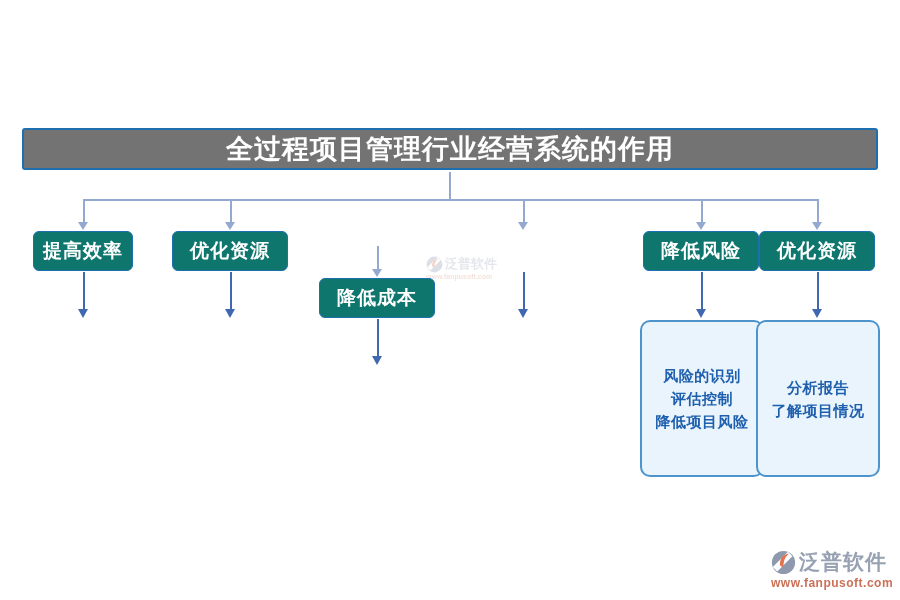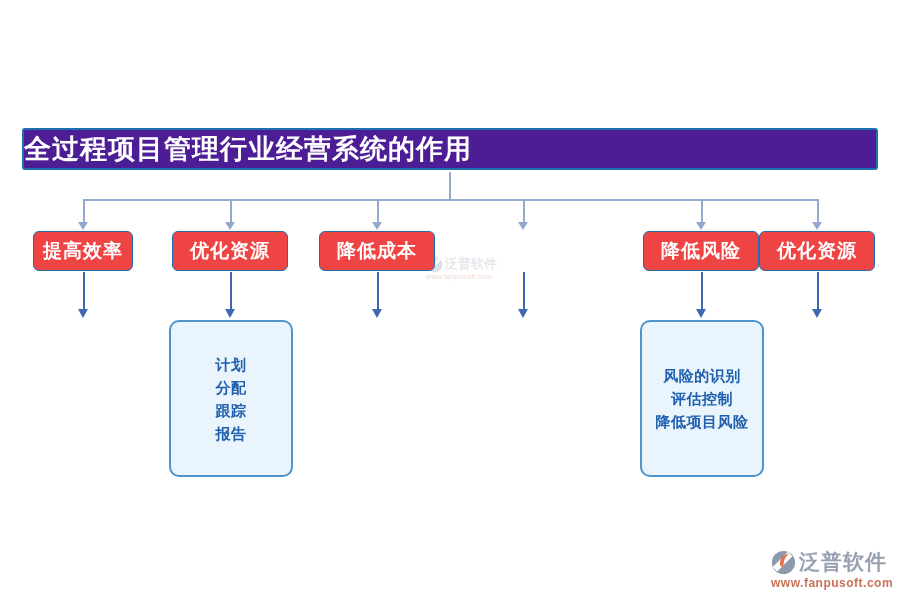--- a/index.html
+++ b/index.html
@@ -3,36 +3,36 @@
 <meta charset="utf-8">
 <style>
   html,body{margin:0;padding:0;background:#ffffff;}
   .stage{
     position:relative;width:900px;height:600px;background:#ffffff;overflow:hidden;
     font-family:"Liberation Sans","DejaVu Sans",sans-serif;
   }
   
   .title-bar{
     position:absolute;left:22px;top:128px;width:852px;height:38px;
-    background:#4c1d95;border:2px solid #1d6fb0;border-radius:3px;
-    color:#ffffff;font-size:27px;font-weight:bold;text-align:left;line-height:38px;
+    background:#737373;border:2px solid #1d6fb0;border-radius:3px;
+    color:#ffffff;font-size:27px;font-weight:bold;text-align:center;line-height:38px;
     letter-spacing:1px;z-index:2;
   }
   
   .stub-line{position:absolute;left:449px;top:172px;width:2px;height:27px;background:#94a9cf;z-index:1;}
   .bus-line{position:absolute;left:83px;top:199px;width:736px;height:2px;background:#94a9cf;z-index:1;}
   
   .col{position:absolute;top:199px;width:124px;height:279px;z-index:3;}
-  .col1{left:22px;}.col2{left:169px;text-decoration:underline;}.col3{left:316px;}.col4{left:462px;}.col5{left:640px;}.col6{left:756px;}
+  .col1{left:22px;}.col2{left:169px;text-decoration:underline;}.col3{left:316px;margin-top:47px;}.col4{left:462px;}.col5{left:640px;}.col6{left:756px;}
   .drop-line{position:absolute;left:61px;top:0;width:2px;height:24px;background:#94a9cf;}
   .drop-arrow{position:absolute;left:56px;top:23px;width:0;height:0;
     border-left:5px solid transparent;border-right:5px solid transparent;border-top:8px solid #94a9cf;}
   .node-btn{
     position:absolute;left:3px;top:32px;width:114px;height:38px;
-    background:#ef4444;border:1px solid #1d6fb0;border-radius:6px;
+    background:#0f766e;border:1px solid #1d6fb0;border-radius:6px;
     color:#ffffff;font-size:19px;font-weight:bold;text-align:center;line-height:38px;letter-spacing:1px;
   }
   .col1 .node-btn{left:11px;width:98px;}
   .mid-line{position:absolute;left:61px;top:73px;width:2px;height:38px;background:#4068b0;}
   .mid-arrow{position:absolute;left:56px;top:110px;width:0;height:0;
     border-left:5px solid transparent;border-right:5px solid transparent;border-top:9px solid #4068b0;}
   .node-box{
     position:absolute;left:0;top:121px;width:120px;height:153px;
     background:#eaf4fc;border:2px solid #4e94cc;border-radius:10px;
     display:flex;align-items:center;justify-content:center;
@@ -83,26 +83,20 @@
     <div class="mid-line"></div>
     <div class="mid-arrow"></div>
   </div>
 
   <div class="col col2">
     <div class="drop-line"></div>
     <div class="drop-arrow"></div>
     <div class="node-btn">优化资源</div>
     <div class="mid-line"></div>
     <div class="mid-arrow"></div>
-    <div class="node-box">
-      <div class="box-text">计划
-分配
-跟踪
-报告</div>
-    </div>
   </div>
 
   <div class="col col3">
     <div class="drop-line"></div>
     <div class="drop-arrow"></div>
     <div class="node-btn">降低成本</div>
     <div class="mid-line"></div>
     <div class="mid-arrow"></div>
   </div>
 
@@ -125,20 +119,24 @@
 降低项目风险</div>
     </div>
   </div>
 
   <div class="col col6">
     <div class="drop-line"></div>
     <div class="drop-arrow"></div>
     <div class="node-btn">优化资源</div>
     <div class="mid-line"></div>
     <div class="mid-arrow"></div>
+    <div class="node-box">
+      <div class="box-text">分析报告
+了解项目情况</div>
+    </div>
   </div>
 
   <div class="brand">
     <div class="row">
       <svg class="mark" viewBox="0 0 28 28">
         <circle cx="14" cy="14" r="13" fill="#8e99ad"></circle>
         <path d="M2,19 L19,2 L24,7 L7,24 Z" fill="#ffffff"></path>
         <path d="M10,16 C10,9 14,5 20,4 C15,9 14,13 14,19 C12,19 10,18 10,16 Z" fill="#e2734d"></path>
       </svg>
       <span class="name">泛普软件</span>

